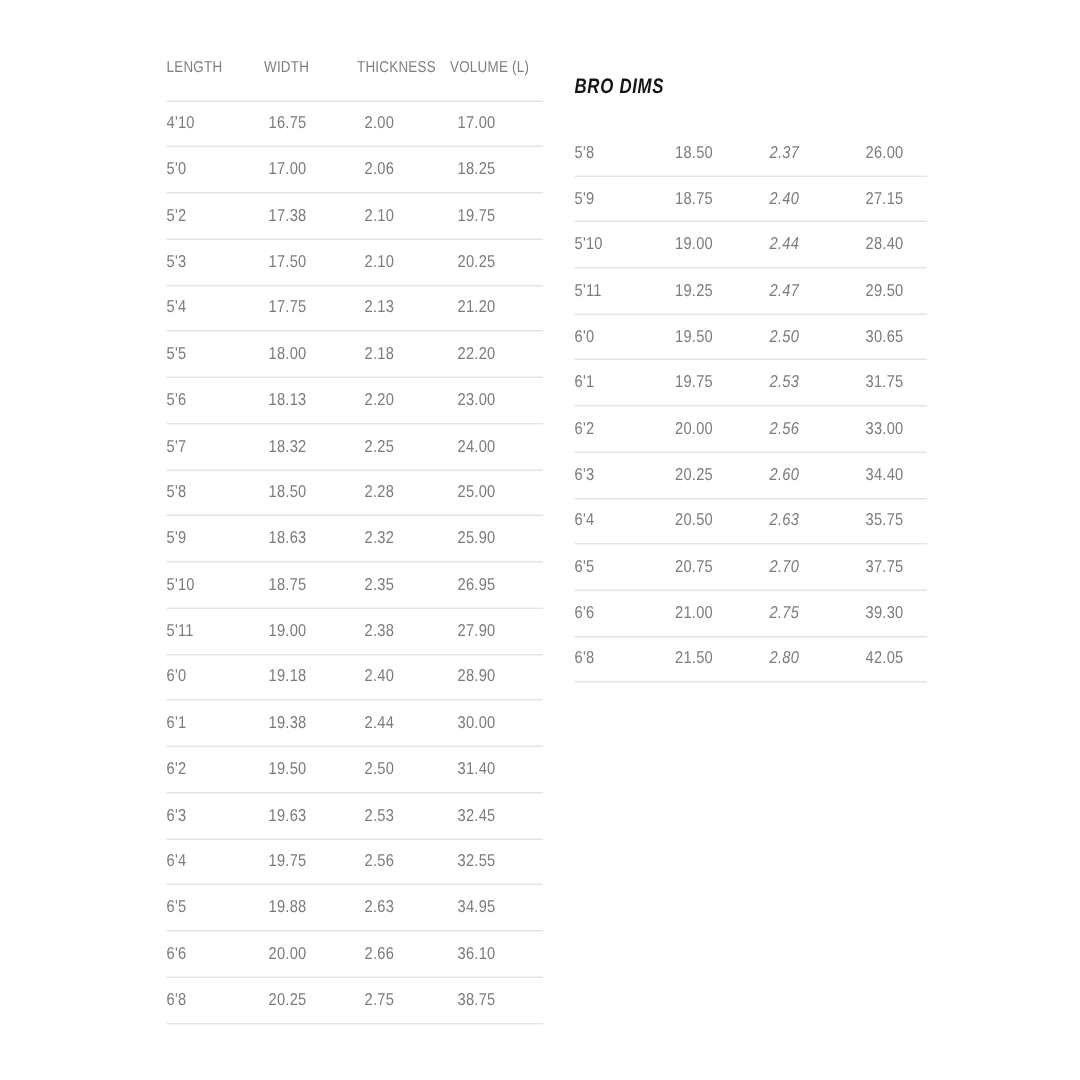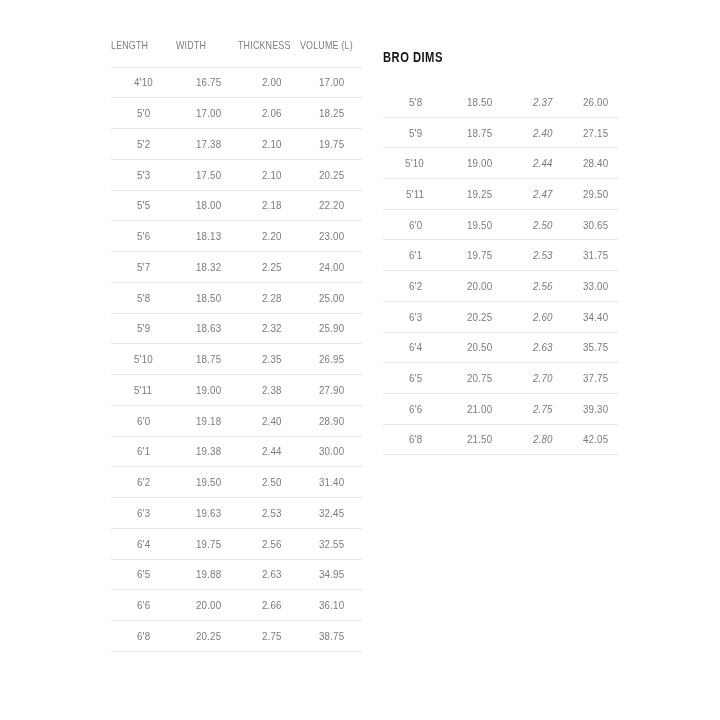--- a/index.html
+++ b/index.html
@@ -14,36 +14,36 @@
   .sec { position: absolute; }
   .round { left: 111px; top: 15px; width: 251px; }
   .bro   { left: 383px; top: 49px; width: 235px; }
 
   .title-lg {
     margin: 0; font-size: 19px; line-height: 21px;
     font-weight: 700; color: #141414; letter-spacing: 0.5px;
   }
   .title-sm {
     margin: 0; font-size: 14px; line-height: 16px;
-    font-weight: 700; color: #141414; letter-spacing: 0.4px;
+    font-weight: 700; color: #141414; letter-spacing: 0.4px; font-style: italic;
   }
   .round .table { margin-top: 24px; }
   .bro   .table { margin-top: 22px; }
 
   .thead {
     display: flex; align-items: flex-start;
     height: 28.5px;
     border-bottom: 1px solid #e5e5e5;
     color: #7e7e7e; font-size: 10.5px;
   }
   .trow {
     display: flex; align-items: center;
     height: 30.75px;
     border-bottom: 1px solid #e5e5e5;
-    color: #7b7b7b; font-size: 11.5px; text-align: center;
+    color: #7b7b7b; font-size: 11.5px;
   }
   .bro .trow { height: 30.7px; }
 
   .cell { white-space: nowrap; }
   .round .c0 { width: 68px; }
   .round .c1 { width: 64px; }
   .round .c2 { width: 62px; }
   .round .c3 { flex: 1; }
   .bro .c0 { width: 67px; }
   .bro .c1 { width: 63px; }
@@ -99,20 +99,26 @@
             <div class="cell c2"><span class="cond">2.10</span></div>
             <div class="cell c3"><span class="cond">19.75</span></div>
           </div>
           <div class="trow">
             <div class="cell c0"><span class="cond">5'3</span></div>
             <div class="cell c1"><span class="cond">17.50</span></div>
             <div class="cell c2"><span class="cond">2.10</span></div>
             <div class="cell c3"><span class="cond">20.25</span></div>
           </div>
           <div class="trow">
+            <div class="cell c0"><span class="cond">5'4</span></div>
+            <div class="cell c1"><span class="cond">17.75</span></div>
+            <div class="cell c2"><span class="cond">2.13</span></div>
+            <div class="cell c3"><span class="cond">21.20</span></div>
+          </div>
+          <div class="trow">
             <div class="cell c0"><span class="cond">5'5</span></div>
             <div class="cell c1"><span class="cond">18.00</span></div>
             <div class="cell c2"><span class="cond">2.18</span></div>
             <div class="cell c3"><span class="cond">22.20</span></div>
           </div>
           <div class="trow">
             <div class="cell c0"><span class="cond">5'6</span></div>
             <div class="cell c1"><span class="cond">18.13</span></div>
             <div class="cell c2"><span class="cond">2.20</span></div>
             <div class="cell c3"><span class="cond">23.00</span></div>

